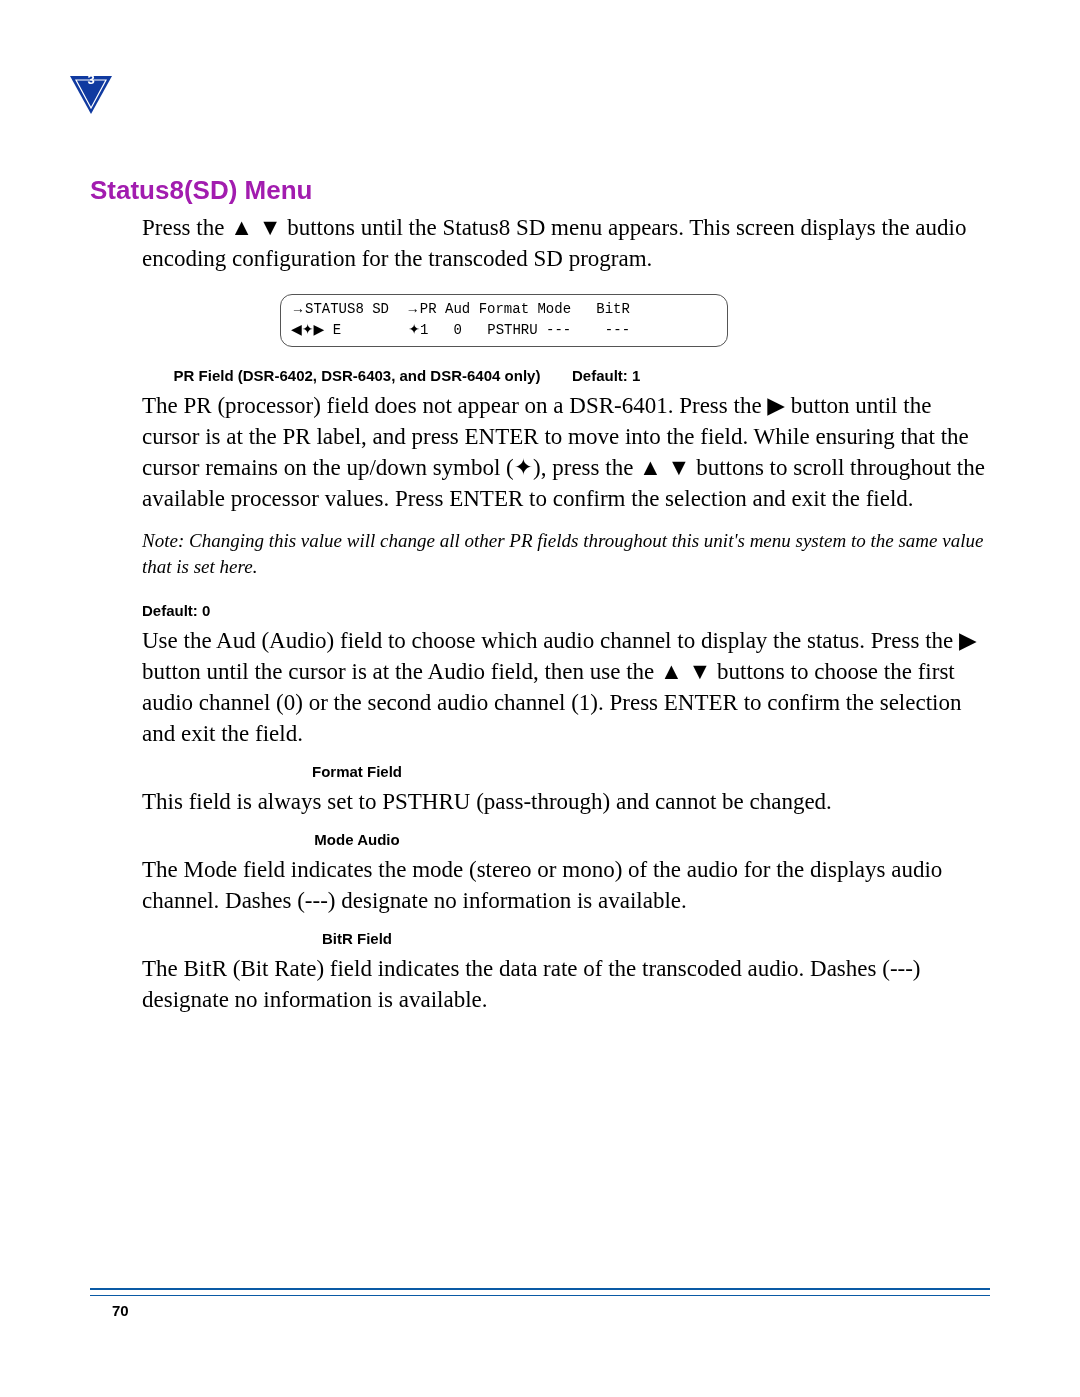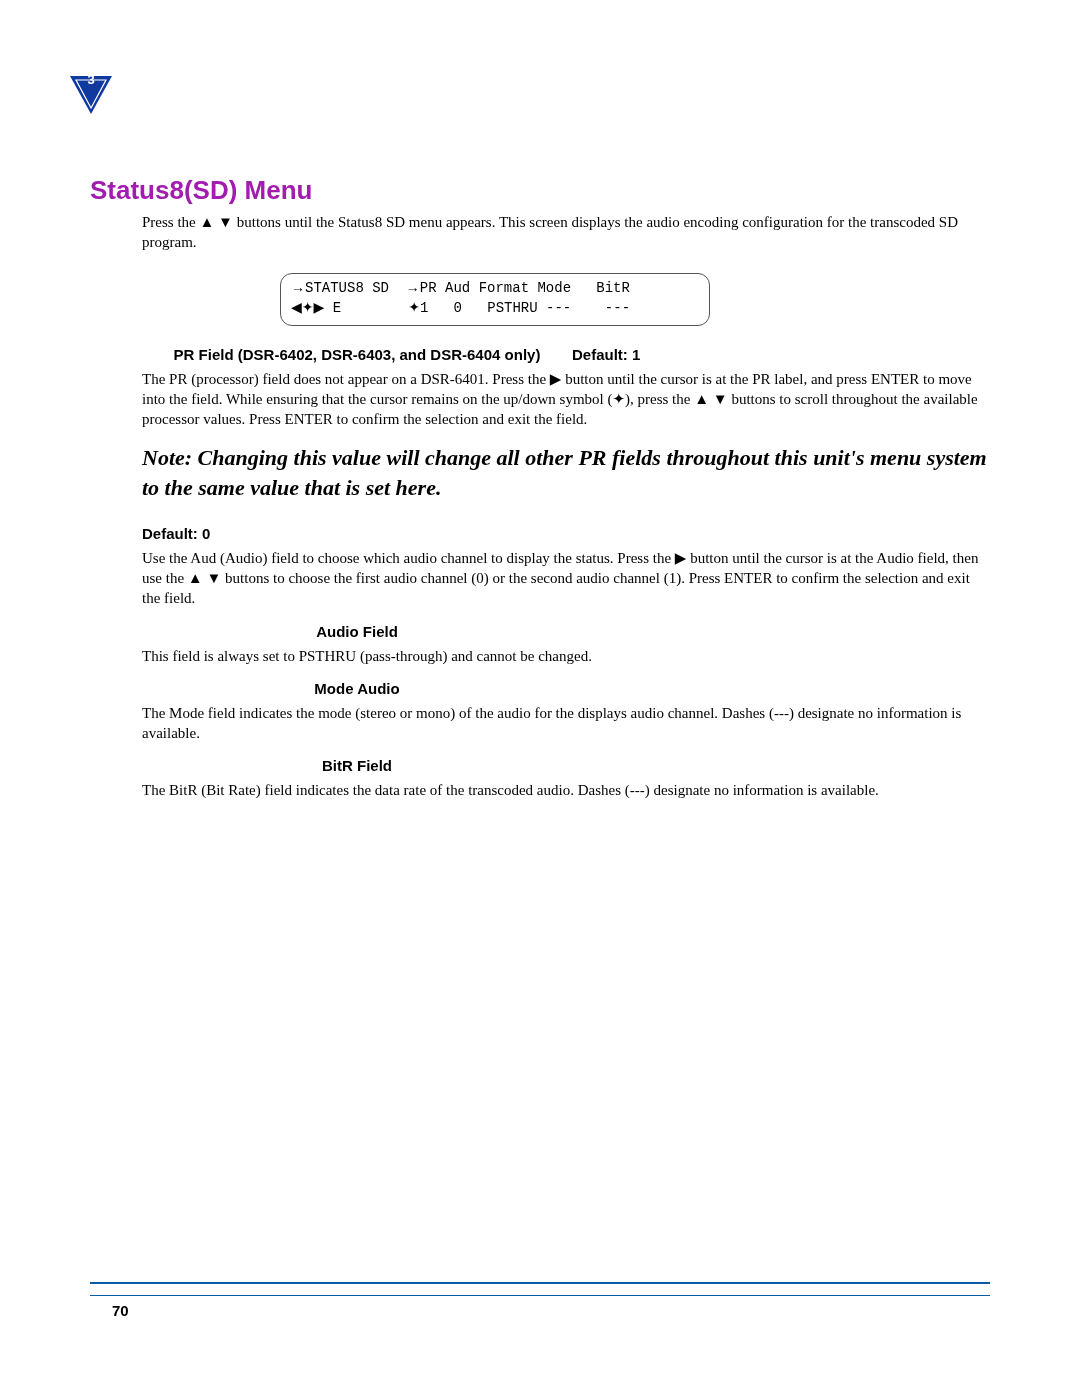--- a/index.html
+++ b/index.html
@@ -31,57 +31,56 @@
     text-align: center;
     font: 600 13px Arial, Helvetica, sans-serif;
     color: #fff;
   }
   .heading {
     font: 700 26px "Trebuchet MS", Arial, sans-serif;
     color: #a21caf;
     margin: 105px 0 6px 0;
   }
   .body-text {
-    font-size: 15px;
+    font-size: 23px;
     line-height: 1.35;
     margin: 0 0 14px 52px;
   }
   .note-text {
-    font-size: 22px;
+    font-size: 19px;
     font-style: italic;
     line-height: 1.35;
     margin: 0 0 22px 52px;
-    font-weight: bold;
   }
   .field-row {
     display: flex;
     margin: 6px 0 6px 52px;
     font: 700 15px Arial, Helvetica, sans-serif;
     text-align: center;
   }
   .field-label { width: 430px; }
   .field-default { }
   .lcd {
     width: 408px;
     margin: 20px 0 20px 190px;
     border: 1px solid #555;
     border-radius: 12px;
-    padding: 4px 10px 6px 10px;
+    padding: 4px 28px 6px 10px;
     font-family: "Courier New", monospace;
     font-size: 14px;
     line-height: 1.4;
     white-space: pre;
   }
   .footer {
     position: absolute;
     left: 90px;
     right: 90px;
     bottom: 78px;
     border-top: 2px solid #0a5aa5;
-    padding-top: 10px;
+    padding-top: 4px;
   }
   .thin-rule {
     height: 1px;
     background: #0a5aa5;
     margin-top: 1px;
   }
   .page-num {
     font: 700 15px Arial, Helvetica, sans-serif;
     margin: 6px 0 0 22px;
   }
@@ -123,21 +122,21 @@
   <p class="note-text">Note:  Changing this value will change all other PR fields throughout this unit's menu system to the same value that is set here.</p>
 
   <div class="field-row">
     <div class="field-default">Default: 0</div>
   </div>
   <p class="body-text">
     <span>Use the Aud (Audio) field to choose which audio channel to display the status. Press the  </span><span class="glyph">▶</span><span> button until the cursor is at the Audio field, then use the </span><span class="glyph">▲</span> <span class="glyph">▼</span><span> buttons to choose the first audio channel (0) or the second audio channel (1). Press ENTER to confirm the selection and exit the field.</span>
   </p>
 
   <div class="field-row">
-    <div class="field-label">Audio Field</div>
+    <div class="field-label">Format Field</div>
   </div>
   <p class="body-text">This field is always set to PSTHRU (pass-through) and cannot be changed.</p>
 
   <div class="field-row">
     <div class="field-label">Mode Audio</div>
   </div>
   <p class="body-text">The Mode field indicates the mode (stereo or mono) of the audio for the displays audio channel. Dashes (---) designate no information is available.</p>
 
   <div class="field-row">
     <div class="field-label">BitR Field</div>

